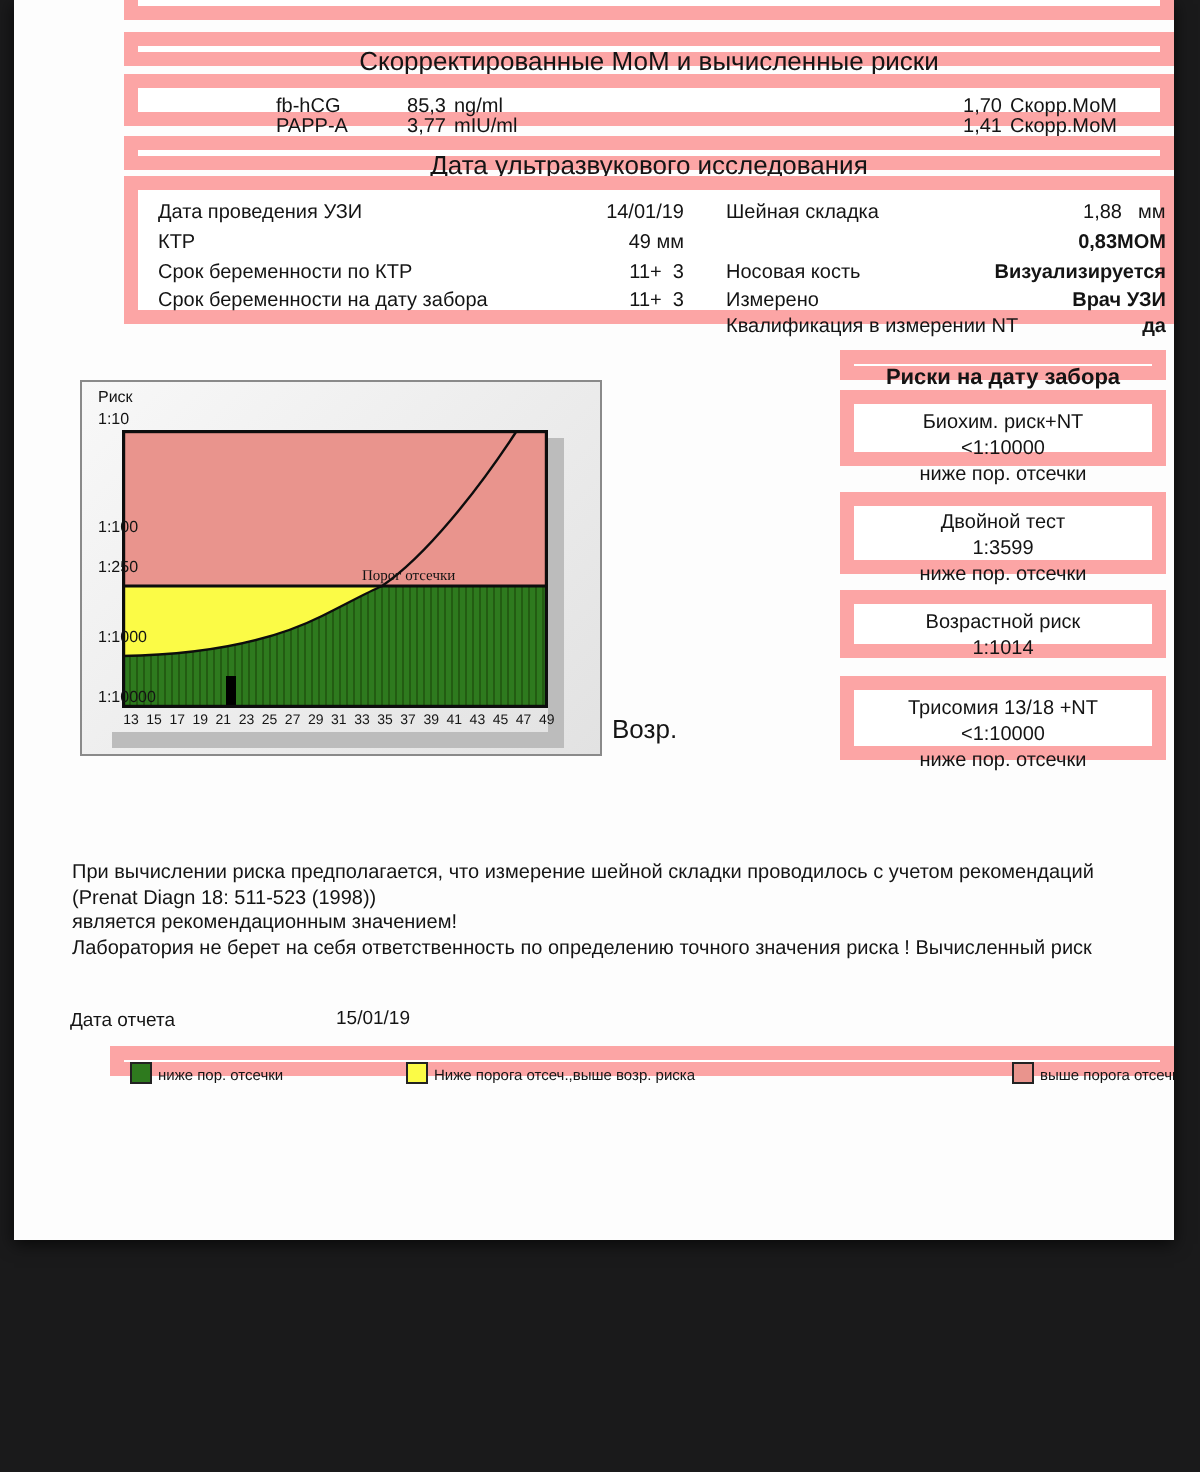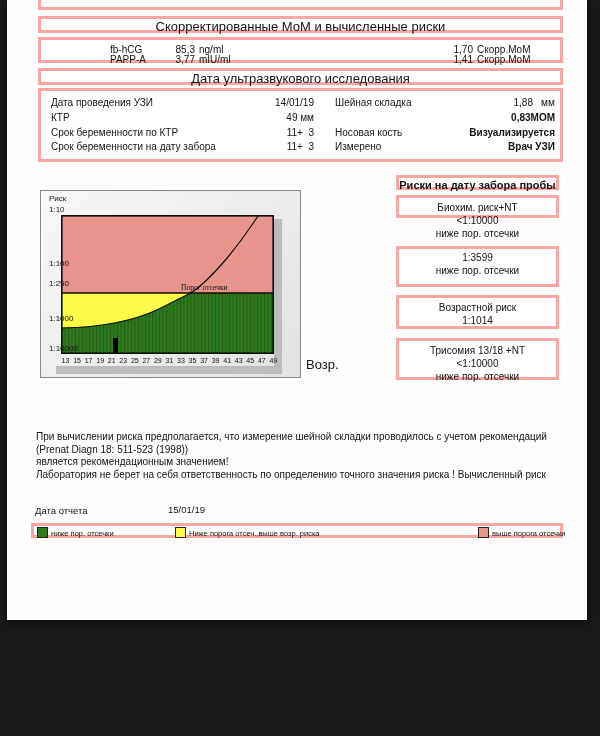--- a/index.html
+++ b/index.html
@@ -9,21 +9,21 @@
     font-family:"Liberation Sans", sans-serif;
     color:#141414;
     position:relative;
     overflow:hidden;
   }
   .page{
     position:absolute;left:7px;top:0;width:580px;height:620px;
     background:#fdfdfd;overflow:hidden;
     box-shadow:0 2px 8px rgba(0,0,0,.7);
   }
-  .box{position:absolute;border:3px solid #fca5a5;background:#fff;box-sizing:border-box;}
+  .box{position:absolute;border:7px solid #fca5a5;background:#fff;box-sizing:border-box;margin-left:24px;}
   .ctr{text-align:center;}
   .sec-title{font-size:13px;line-height:15px;}
   
   .cutbox{left:31px;top:-9px;width:525px;height:19px;}
   .h1box{left:31px;top:16px;width:525px;height:17px;}
   .mombox{left:31px;top:37px;width:525px;height:26px;font-size:10px;}
   .momrow{position:absolute;left:0;width:100%;height:11px;}
   .momrow span{position:absolute;white-space:pre;}
   .mr1{top:4px;} .mr2{top:14px;}
   .m-an{left:69px;} .m-val{left:104px;width:50px;text-align:right;}
@@ -48,21 +48,21 @@
   .hshadow{position:absolute;left:15px;top:175px;width:226px;height:8px;background:#bcbcbc;}
   .ylab{position:absolute;left:8px;font-size:8px;z-index:3;line-height:9px;}
   .yl1{top:14px;} .yl2{top:68px;} .yl3{top:88px;} .yl4{top:123px;} .yl5{top:153px;}
   .thlab{position:absolute;left:140px;top:92px;width:90px;font-size:7.5px;z-index:3;font-family:Liberation Serif, serif;}
   .xticks{position:absolute;left:19px;top:166px;width:219px;display:flex;justify-content:space-between;z-index:2;}
   .xtick{width:11px;font-size:7px;text-align:center;flex:none;}
   .xlab{position:absolute;left:237px;top:166px;font-size:13px;z-index:3;padding-left:28px;}
   
   .rp-title{left:389px;top:175px;width:163px;height:15px;font-weight:bold;font-size:11px;line-height:14px;text-align:center;}
   .rpbox{left:389px;width:163px;font-size:10px;text-align:center;line-height:13px;}
-  .rp1{top:195px;height:23px;padding-top:3px;}
+  .rp1{top:195px;height:38px;padding-top:3px;}
   .rp2{top:246px;height:41px;padding-top:2px;}
   .rp3{top:295px;height:34px;padding-top:3px;}
   .rp4{top:338px;height:42px;padding-top:3px;}
   
   .notes{position:absolute;left:29px;top:431px;width:530px;font-size:10px;line-height:12.6px;white-space:nowrap;}
   .rep-date-l{position:absolute;left:28px;top:505px;font-size:9.5px;}
   .rep-date-v{position:absolute;left:161px;top:504px;font-size:9.5px;}
   
   .legendbox{left:24px;top:523px;width:532px;height:15px;background:#fff;}
   .leg-item{position:absolute;top:0;height:15px;font-size:7.5px;}
@@ -115,20 +115,24 @@
       <span class="u-l">Срок беременности по КТР</span>
       <span class="u-lv">11+  3</span>
       <span class="u-r">Носовая кость</span>
       <span class="u-rv">Визуализируется</span>
     </div>
     <div class="usrow ur4">
       <span class="u-l">Срок беременности на дату забора</span>
       <span class="u-lv">11+  3</span>
       <span class="u-r">Измерено</span>
       <span class="u-rv">Врач УЗИ</span>
+    </div>
+    <div class="usrow ur5">
+      <span class="u-r">Квалификация в измерении NT</span>
+      <span class="u-rv">да</span>
     </div>
   </div>
 
   <div class="chartbox">
     <div class="vshadow"></div>
     <div class="hshadow"></div>
     <div class="risklab">Риск</div>
 
     <svg class="plot" width="213" height="139" viewBox="0 0 213 139" xmlns="http://www.w3.org/2000/svg">
       <defs>
@@ -179,20 +183,21 @@
   </div>
 
   <div class="box rp-title">Риски на дату забора пробы</div>
 
   <div class="box rpbox rp1">
     <div>Биохим. риск+NT</div>
     <div>&lt;1:10000</div>
     <div>ниже пор. отсечки</div>
   </div>
   <div class="box rpbox rp2">
+    <div>Двойной тест</div>
     <div>1:3599</div>
     <div>ниже пор. отсечки</div>
   </div>
   <div class="box rpbox rp3">
     <div>Возрастной риск</div>
     <div>1:1014</div>
   </div>
   <div class="box rpbox rp4">
     <div>Трисомия 13/18 +NT</div>
     <div>&lt;1:10000</div>

